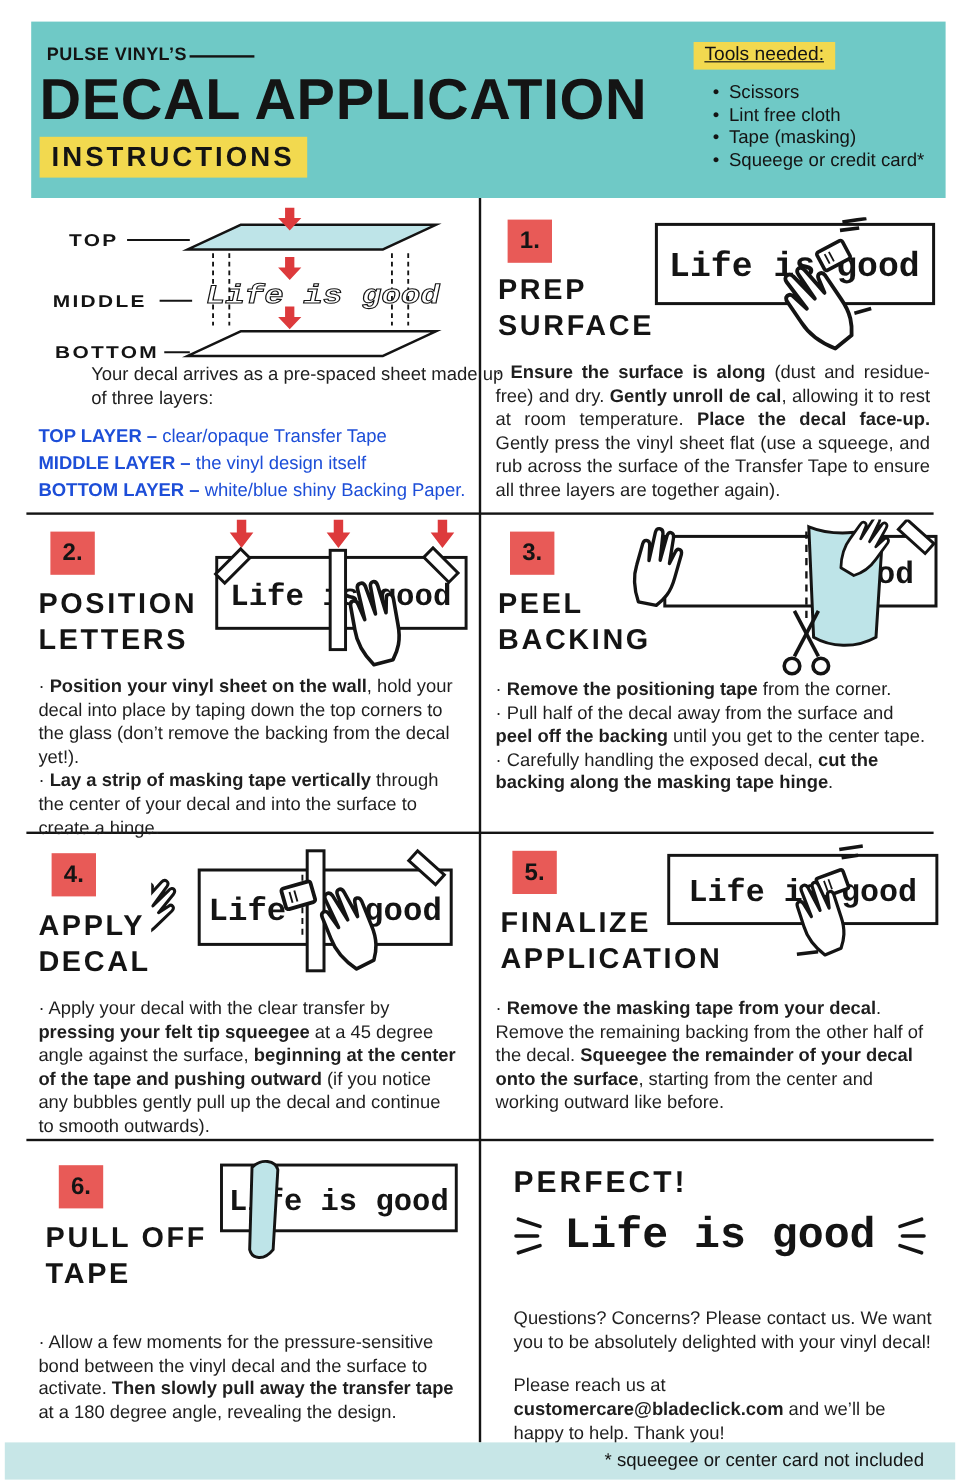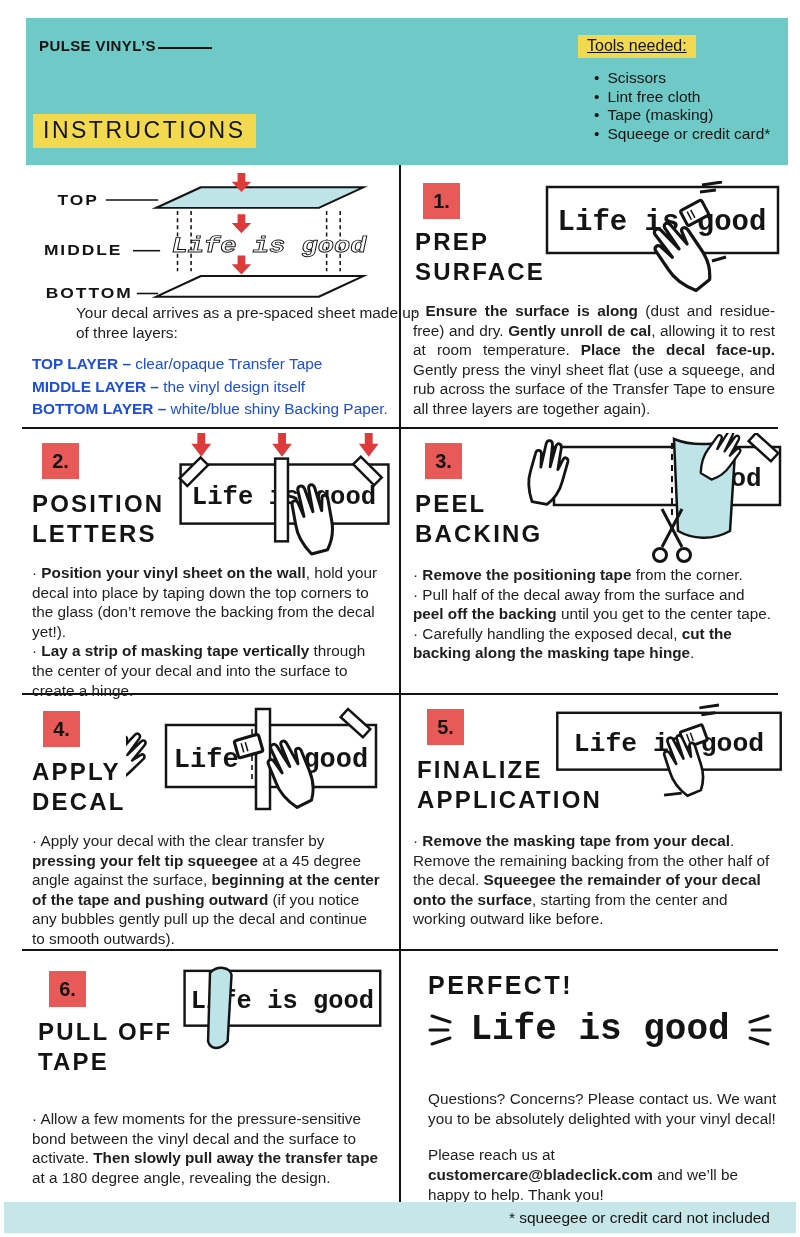--- a/index.html
+++ b/index.html
@@ -5,21 +5,21 @@
   * { margin:0; padding:0; box-sizing:border-box; }
   html,body { background:#fff; }
   body { font-family:"Liberation Sans","DejaVu Sans",sans-serif; color:#141414; }
   #page { position:relative; width:800px; height:1237px; background:#fff; overflow:hidden; }
 
   
   .header { position:absolute; left:26px; top:18px; width:762px; height:147px; background:#6FC9C6; }
   .brand { position:absolute; left:13px; top:19px; font-size:15px; font-weight:700; letter-spacing:.4px; }
   .brand-underline { display:inline-block; width:54px; height:2px; background:#141414; margin-left:2px; vertical-align:2px; }
   .main-title { position:absolute; left:7px; top:38px; font-size:48px; font-weight:700; letter-spacing:.5px; white-space:nowrap; }
-  .instructions-badge { position:absolute; left:7px; top:96px; background:#F2D94F; font-size:23px; font-weight:400; letter-spacing:2.5px; padding:3px 10px 4px; }
+  .instructions-badge { position:absolute; left:7px; top:96px; background:#F2D94F; font-size:23px; font-weight:700; letter-spacing:2.5px; padding:3px 10px 4px; }
   .tools { position:absolute; left:552px; top:17px; width:206px; }
   .tools-label { display:inline-block; background:#F2D94F; font-size:16px; padding:2px 9px 3px;text-decoration:underline; }
   .tools-list { margin-top:11px; font-size:15.5px; line-height:18.5px; padding-left:16px; }
   .tools-list div::before { content:"•"; margin-right:8px; }
 
   
   .vline { position:absolute; left:399px; top:165px; width:2px; height:1037px; background:#141414; }
   .hline { position:absolute; left:22px; width:756px; height:2px; background:#141414; }
 
   
@@ -78,20 +78,21 @@
       <circle cx="4" cy="46" r="6.5"></circle>
       <circle cx="28" cy="46" r="6.5"></circle>
     </g>
   </defs>
 </svg>
 
 <div id="page">
 
   <div class="header">
     <div class="brand"><span>PULSE VINYL’S</span><span class="brand-underline"></span></div>
+    <div class="main-title">DECAL APPLICATION</div>
     <div class="instructions-badge">INSTRUCTIONS</div>
     <div class="tools">
       <span class="tools-label">Tools needed:</span>
       <div class="tools-list">
           <div>Scissors</div>
           <div>Lint free cloth</div>
           <div>Tape (masking)</div>
           <div>Squeege or credit card*</div>
         </div>
     </div>
@@ -283,15 +284,15 @@
           <line x1="22" y1="32" x2="4" y2="26"></line>
         </g>
       </svg>
     </div>
     <div class="final-paras">
         <p><span>Questions? Concerns? Please contact us. We want you to be absolutely delighted with your vinyl decal!</span></p>
         <p><span>Please reach us at </span><b>customercare@bladeclick.com</b><span> and we’ll be happy to help. Thank you!</span></p>
       </div>
   </div>
 
-  <div class="footer">* squeegee or credit card not included</div>
+  <div class="footer">* squeegee or center card not included</div>
 
 </div>
 
 </body></html>

